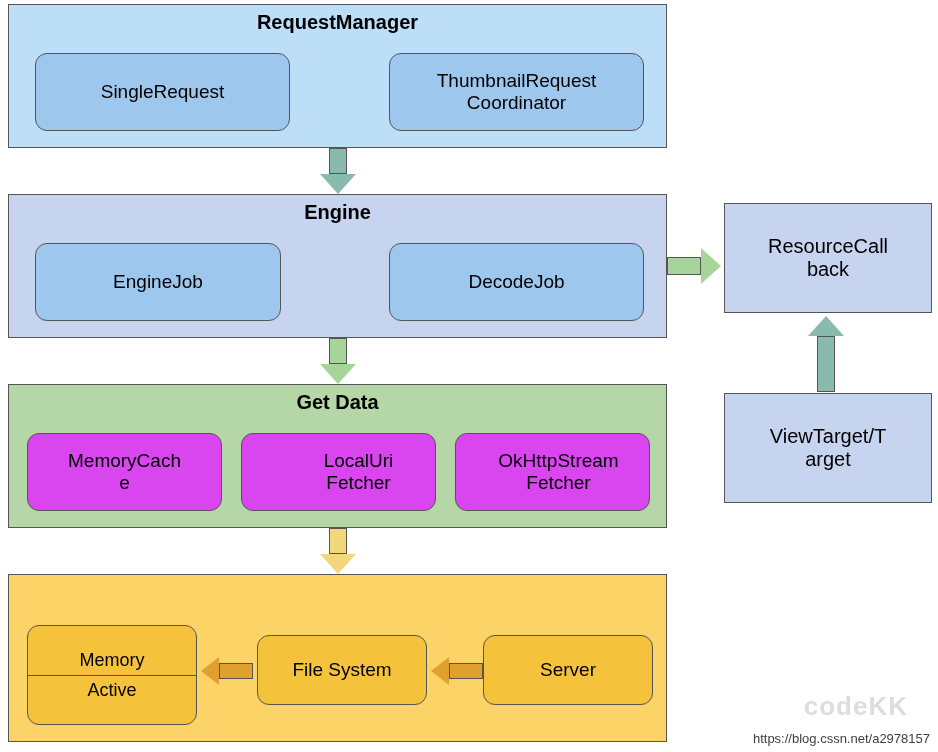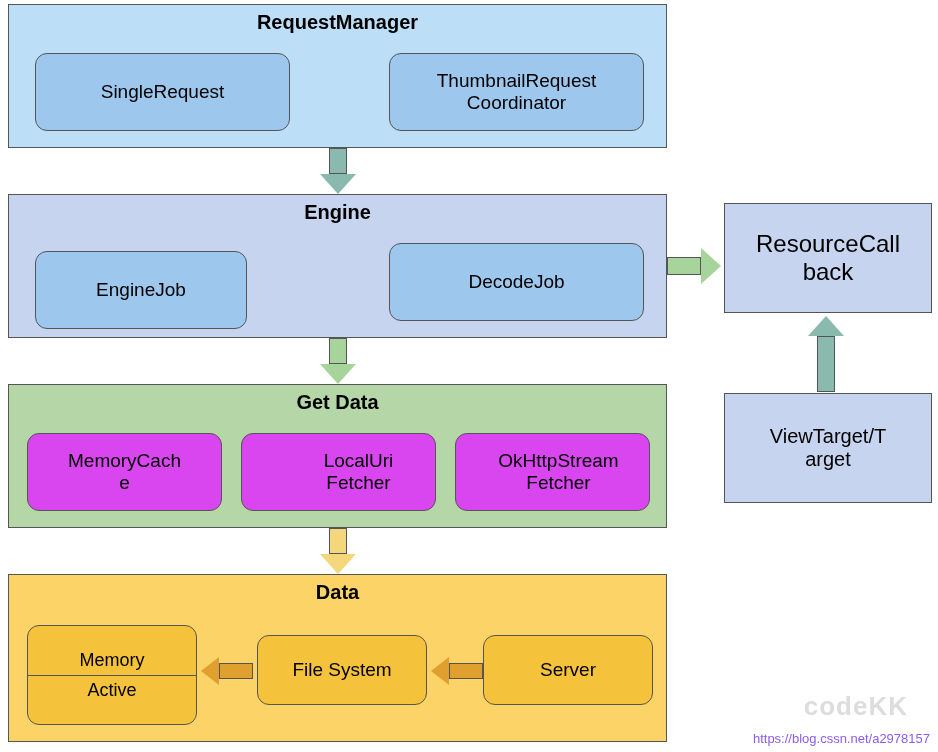--- a/index.html
+++ b/index.html
@@ -115,21 +115,21 @@
   border-bottom: 1px solid #555;
 }
 .memory-split .bottom {
   padding: 4px 0 6px 0;
 }
 .watermark {
   position: absolute;
   right: 8px;
   bottom: 6px;
   font-size: 13px;
-  color: #8b5cf6;
+  color: #404040;
 }
 .codekk {
   position: absolute;
   right: 30px;
   bottom: 30px;
   font-size: 26px;
   color: #ddd;
   font-weight: bold;
   letter-spacing: 1px;
 }
@@ -144,29 +144,29 @@
 Coordinator</div>
 </div>
 
 <div class="arrow arrow-down teal" style="left:320px; top:148px; width:36px;">
   <div class="shaft" style="height:26px;"></div>
   <div class="head down"></div>
 </div>
 
 <div class="box blue-pale" style="left:8px; top:194px; width:659px; height:144px;">
   <div class="box-title">Engine</div>
-  <div class="inner-box blue-mid" style="left:26px; top:56px; width:212px; height:78px;">EngineJob</div>
+  <div class="inner-box blue-mid" style="left:26px; top:48px; width:246px; height:78px;">EngineJob</div>
   <div class="inner-box blue-mid" style="left:380px; top:48px; width:255px; height:78px;">DecodeJob</div>
 </div>
 
 <div class="arrow arrow-right green" style="left:667px; top:248px;">
   <div class="shaft" style="width:34px;"></div><div class="head right"></div>
 </div>
 
-<div class="box blue-pale" style="left:724px; top:203px; width:208px; height:110px; display:flex; align-items:center; justify-content:center; font-size:24px; white-space:pre-line;">
+<div class="box blue-pale" style="left:724px; top:203px; width:208px; height:110px; display:flex; align-items:center; justify-content:center; font-size:20px; white-space:pre-line;">
   <span>ResourceCall
 back</span>
 </div>
 
 <div class="arrow arrow-down green" style="left:320px; top:338px; width:36px;">
   <div class="shaft" style="height:26px;"></div>
   <div class="head down"></div>
 </div>
 
 <div class="box green-light" style="left:8px; top:384px; width:659px; height:144px;">
@@ -188,21 +188,20 @@
   <div class="head up"></div>
   <div class="shaft" style="height:56px;"></div>
 </div>
 
 <div class="arrow arrow-down yellow" style="left:320px; top:528px; width:36px;">
   <div class="shaft" style="height:26px;"></div>
   <div class="head down"></div>
 </div>
 
 <div class="box yellow-light" style="left:8px; top:574px; width:659px; height:168px;">
-  <div class="box-title">Data</div>
   <div class="memory-split yellow-mid" style="left:18px; top:50px; width:170px; height:100px;">
     <div class="top">Memory</div>
     <div class="bottom">Active</div>
   </div>
   <div class="inner-box yellow-mid" style="left:248px; top:60px; width:170px; height:70px;">File System</div>
   <div class="inner-box yellow-mid" style="left:474px; top:60px; width:170px; height:70px;">Server</div>
 
   <div class="arrow arrow-left orange" style="left:192px; top:82px;">
     <div class="head left"></div><div class="shaft" style="width:34px;"></div>
   </div>

